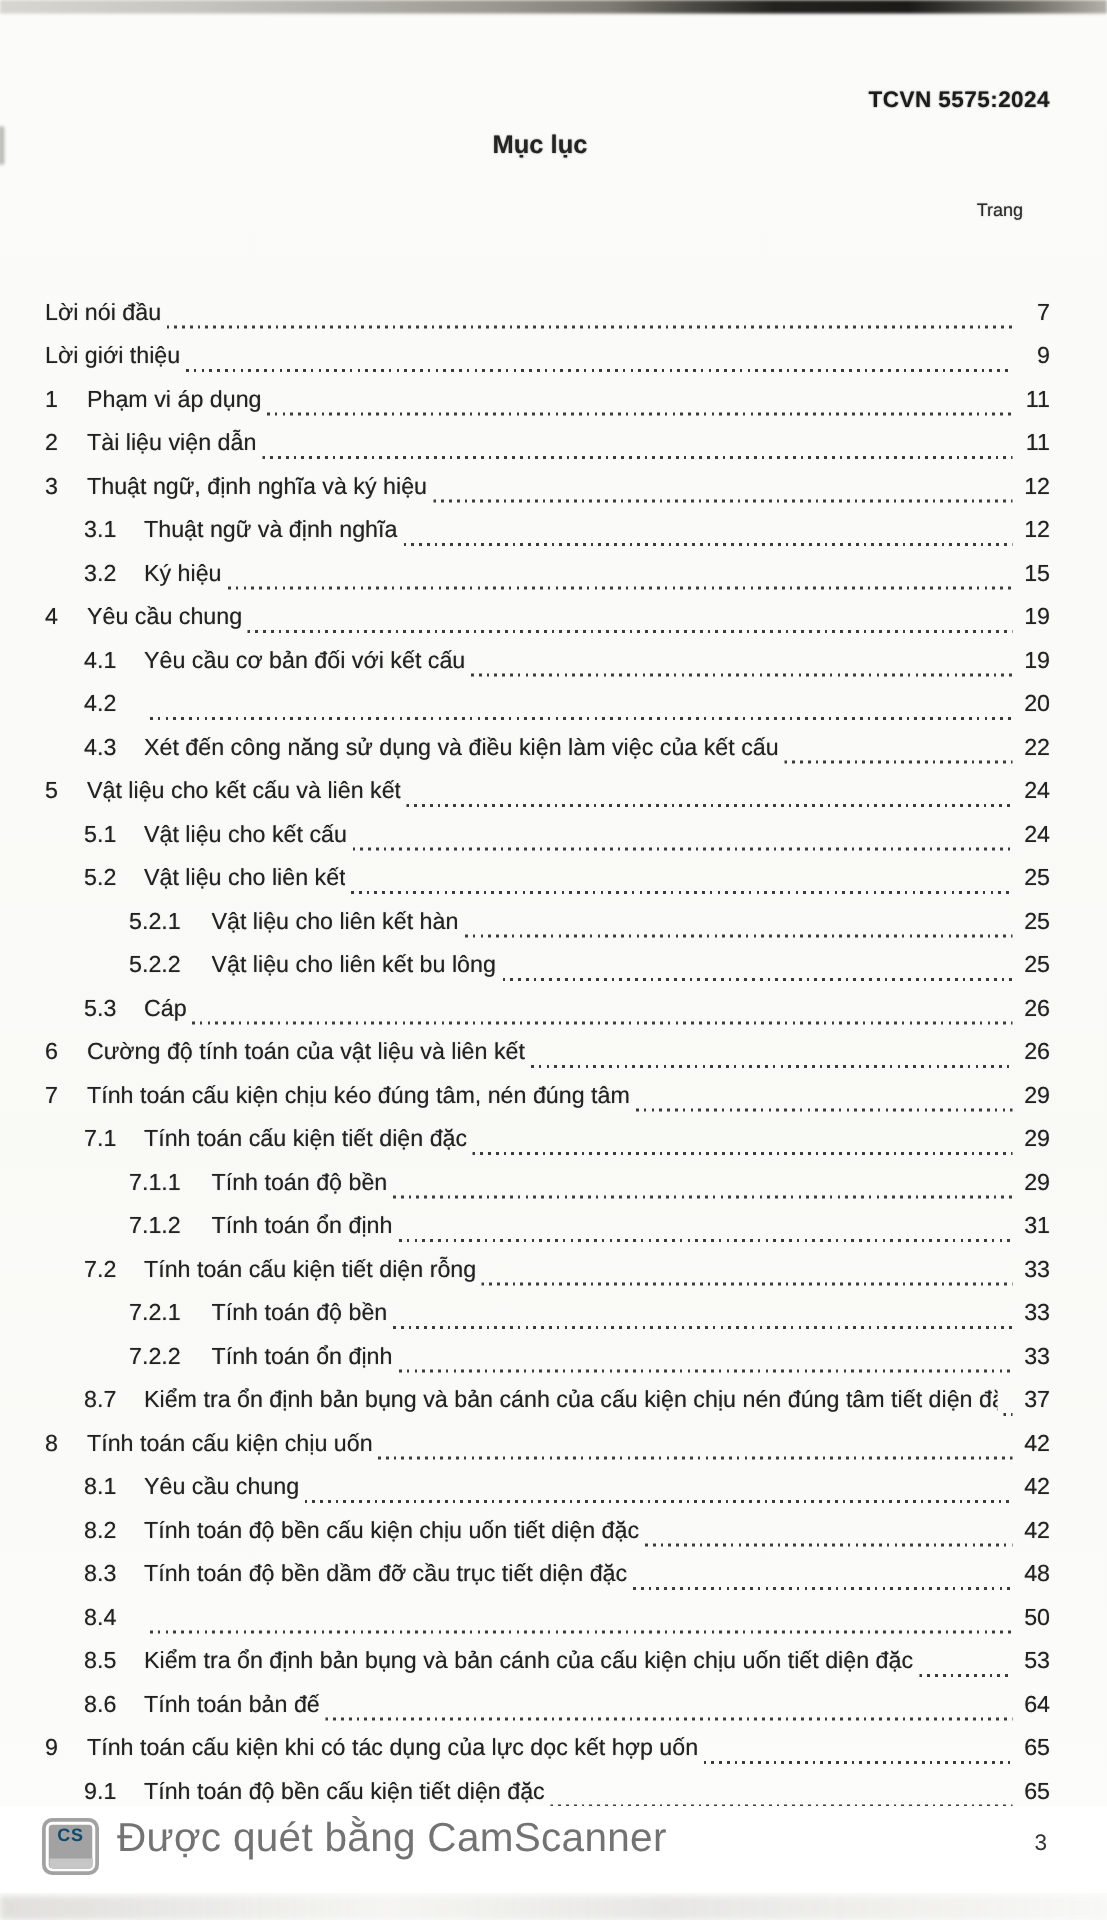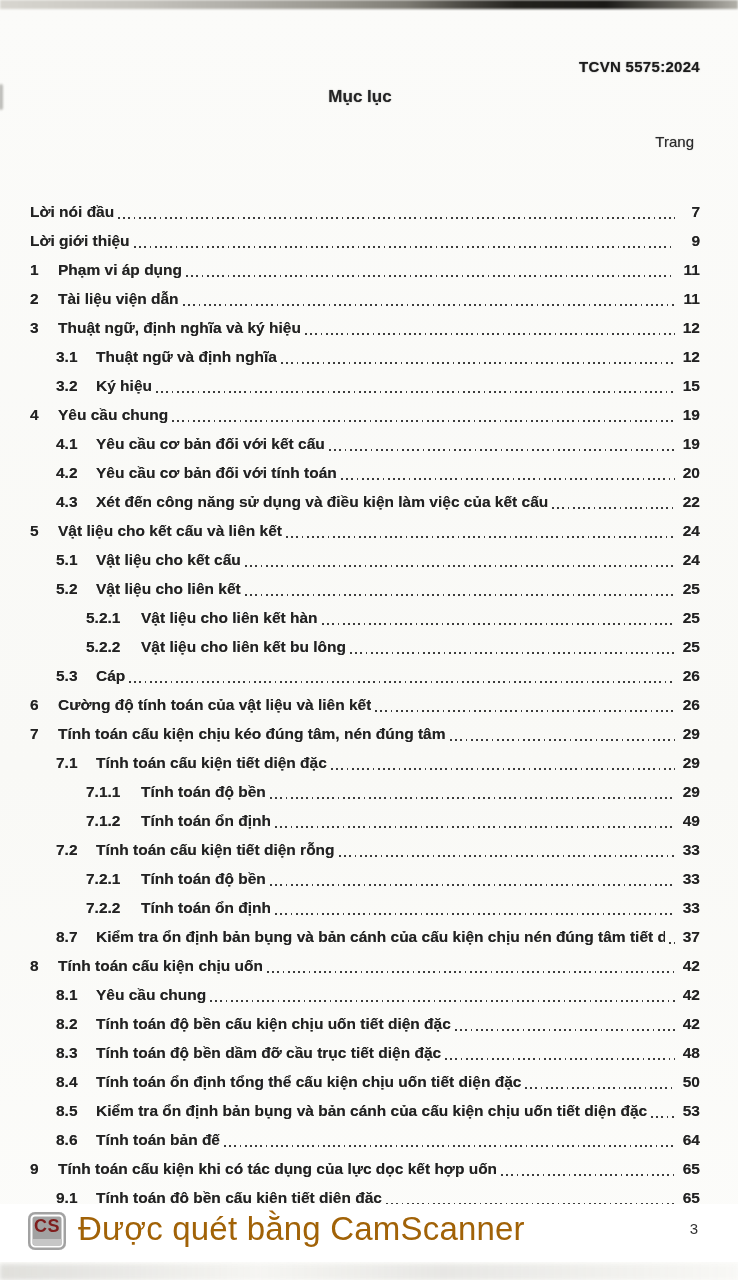--- a/index.html
+++ b/index.html
@@ -42,33 +42,32 @@
     text-shadow:0 0 1.2px rgba(30,30,30,.65);
     letter-spacing:.3px;
   }
   .doc-title {
     position:absolute; top:87px; left:30px; right:48px;
     text-align:center;
     font-size:17px; font-weight:bold; color:#242424;
     text-shadow:0 0 1.2px rgba(30,30,30,.6);
   }
   .page-col-label {
-    position:absolute; top:133px; right:44px;
-    font-size:15px; color:#2a2a2a;
+    position:absolute; top:133px; right:56px;
+    font-size:12px; color:#2a2a2a;
     text-shadow:0 0 .9px rgba(40,40,40,.55);
   }
 
   .toc {
     position:absolute; top:194px; left:30px; right:38px;
   }
   .toc-row {
-    display:flex; height:29px; align-items:flex-end;
+    display:flex; height:29px; align-items:center;
     white-space:nowrap;
     text-shadow:0 0 .6px rgba(40,40,40,.55);
-    font-weight:bold;
   }
   .toc-row > span { line-height:22px; }
   .toc-row .num { flex:0 0 auto; }
   .toc-row .label { flex:0 1 auto; overflow:hidden; }
   .toc-row .dots {
     flex:1 1 0; min-width:6px; height:2px;
     margin:0 3px 4px 4px; align-self:flex-end;
     background:repeating-linear-gradient(90deg,
       #3c3c3c 0, #3c3c3c 1.8px, transparent 1.8px, transparent 5.2px);
   }
@@ -87,30 +86,30 @@
   }
   .cs-logo {
     position:absolute; left:28px; top:8px;
     width:38px; height:38px;
     background:#a2a2a2; border-radius:7px;
     box-shadow:inset 0 0 0 2.5px #a2a2a2, inset 0 0 0 4.5px #ffffff;
   }
   .cs-logo .cs-text {
     position:absolute; top:4px; left:0; right:0;
     text-align:center;
-    font-size:18px; font-weight:bold; color:#7f1d1d;
+    font-size:12px; font-weight:bold; color:#0c4a6e;
     letter-spacing:.5px;
   }
   .cs-logo .cs-tab {
     position:absolute; left:4.5px; right:4.5px; bottom:4.5px; height:7px;
     background:#c6c6c6; border-radius:0 0 3px 3px;
   }
   .scan-credit {
     position:absolute; left:78px; top:6px;
-    font-size:33px; color:#a16207; letter-spacing:.2px;
+    font-size:27px; color:#737373; letter-spacing:.2px;
   }
   .page-number {
     position:absolute; right:40px; top:16px;
     font-size:15px; color:#333;
   }
 </style>
 </head>
 <body>
 
 <div class="page">
@@ -182,21 +181,20 @@
 
     <div class="toc-row level-1">
       <span class="num">4.1</span>
       <span class="label">Yêu cầu cơ bản đối với kết cấu</span>
       <span class="dots"></span>
       <span class="pg">19</span>
     </div>
 
     <div class="toc-row level-1">
       <span class="num">4.2</span>
-      <span class="label">Yêu cầu cơ bản đối với tính toán</span>
       <span class="dots"></span>
       <span class="pg">20</span>
     </div>
 
     <div class="toc-row level-1">
       <span class="num">4.3</span>
       <span class="label">Xét đến công năng sử dụng và điều kiện làm việc của kết cấu</span>
       <span class="dots"></span>
       <span class="pg">22</span>
     </div>
@@ -268,21 +266,21 @@
       <span class="num">7.1.1</span>
       <span class="label">Tính toán độ bền</span>
       <span class="dots"></span>
       <span class="pg">29</span>
     </div>
 
     <div class="toc-row level-2">
       <span class="num">7.1.2</span>
       <span class="label">Tính toán ổn định</span>
       <span class="dots"></span>
-      <span class="pg">49</span>
+      <span class="pg">31</span>
     </div>
 
     <div class="toc-row level-1">
       <span class="num">7.2</span>
       <span class="label">Tính toán cấu kiện tiết diện rỗng</span>
       <span class="dots"></span>
       <span class="pg">33</span>
     </div>
 
     <div class="toc-row level-2">
@@ -329,21 +327,20 @@
 
     <div class="toc-row level-1">
       <span class="num">8.3</span>
       <span class="label">Tính toán độ bền dầm đỡ cầu trục tiết diện đặc</span>
       <span class="dots"></span>
       <span class="pg">48</span>
     </div>
 
     <div class="toc-row level-1">
       <span class="num">8.4</span>
-      <span class="label">Tính toán ổn định tổng thể cấu kiện chịu uốn tiết diện đặc</span>
       <span class="dots"></span>
       <span class="pg">50</span>
     </div>
 
     <div class="toc-row level-1">
       <span class="num">8.5</span>
       <span class="label">Kiểm tra ổn định bản bụng và bản cánh của cấu kiện chịu uốn tiết diện đặc</span>
       <span class="dots"></span>
       <span class="pg">53</span>
     </div>

